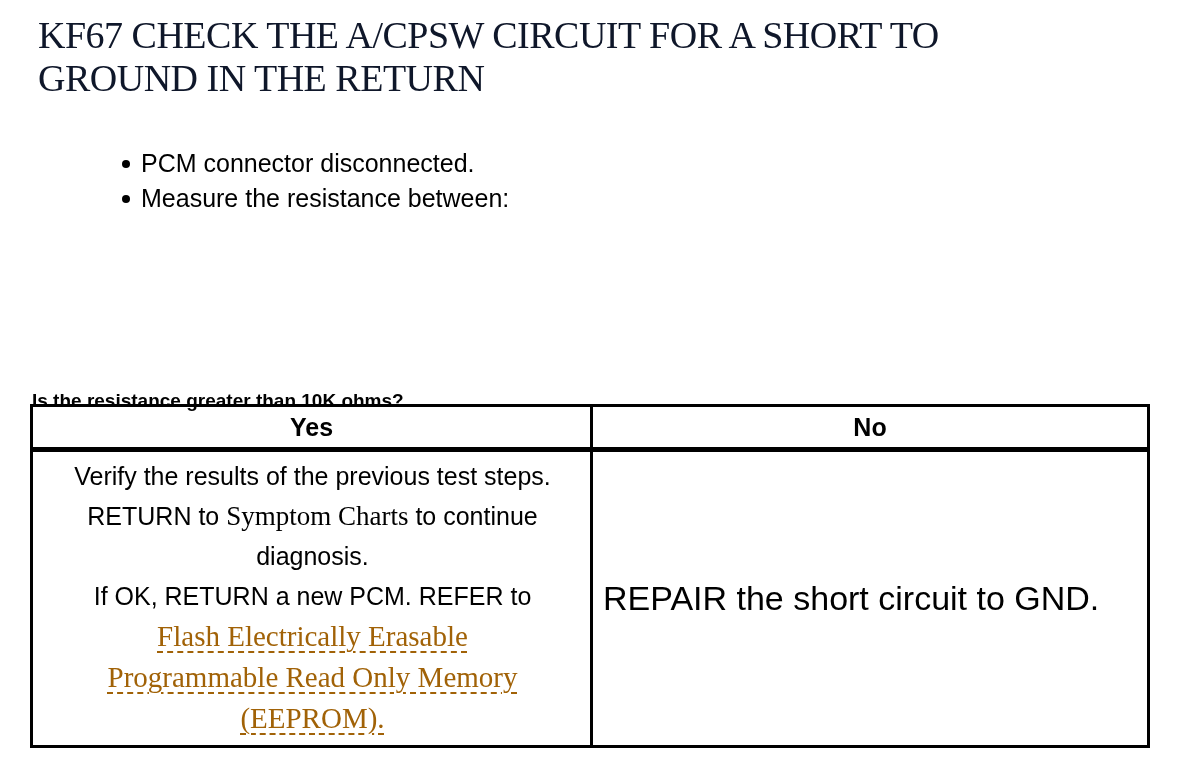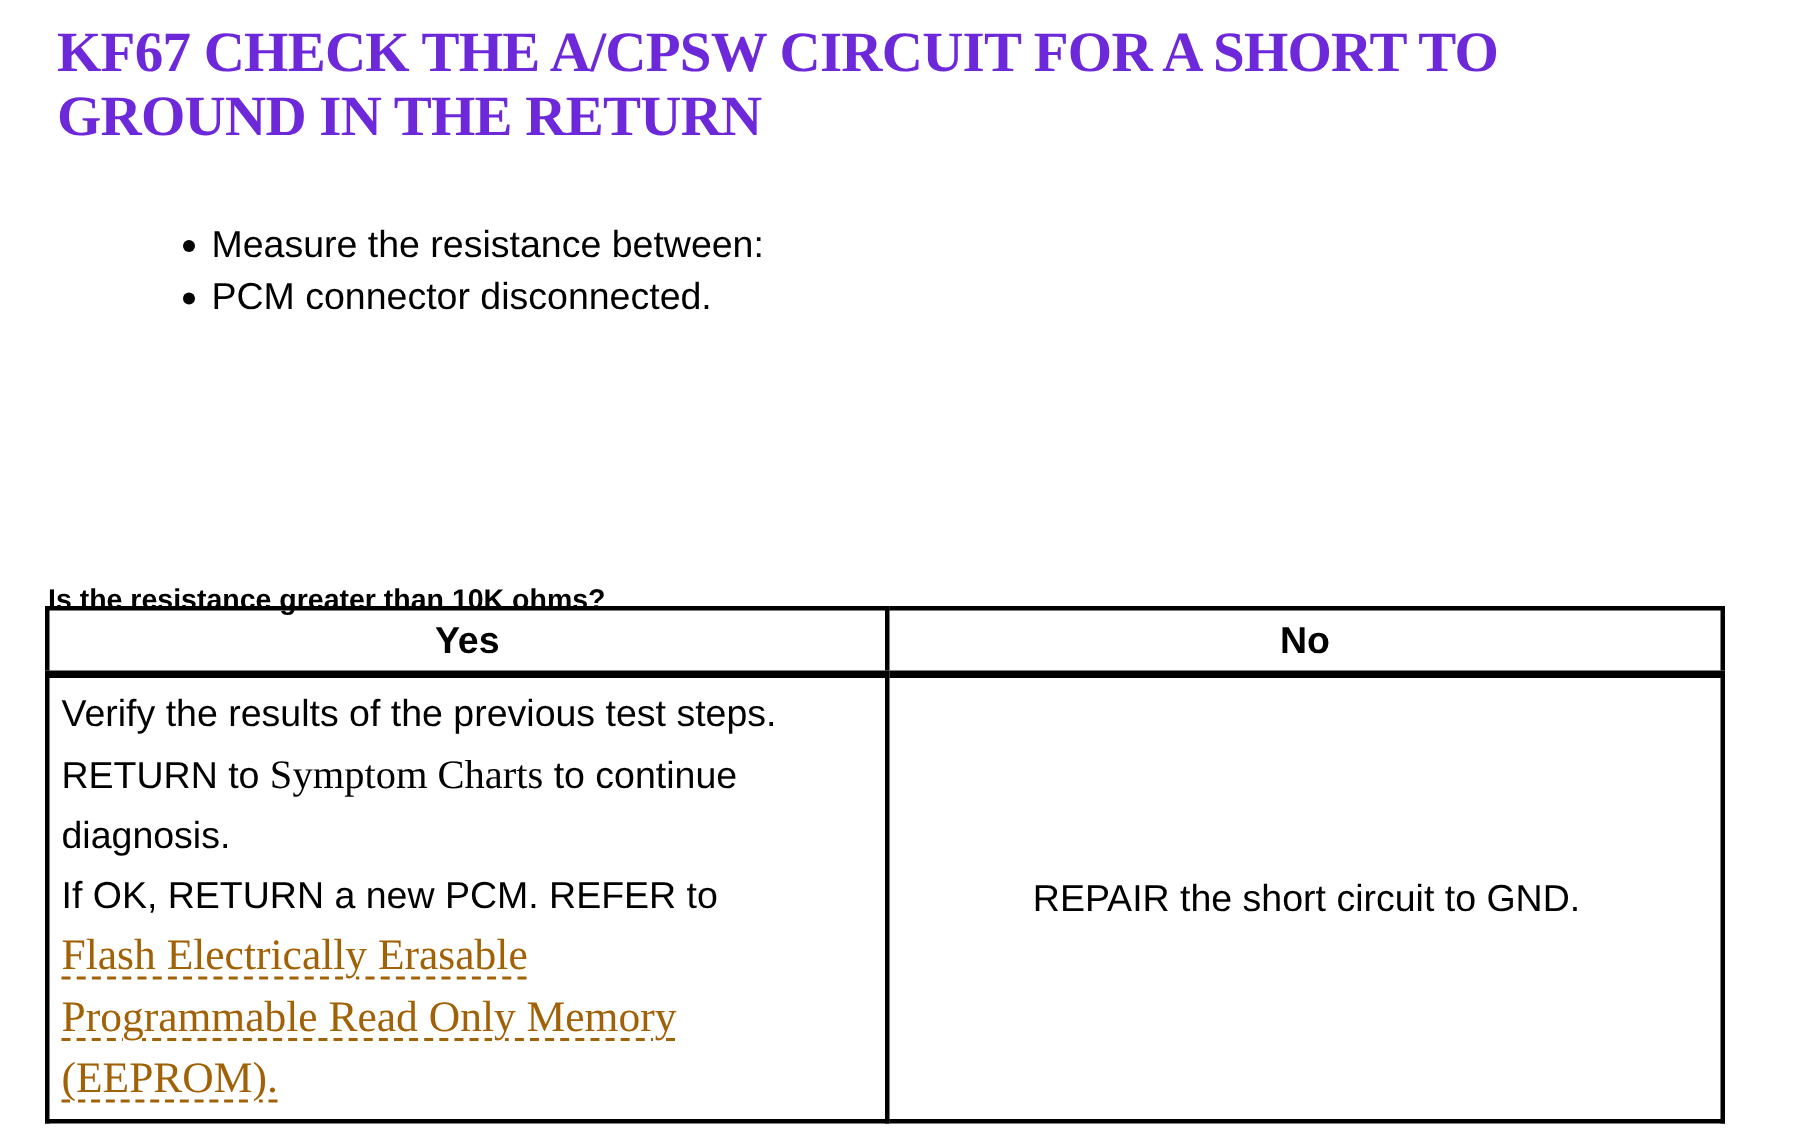--- a/index.html
+++ b/index.html
@@ -13,25 +13,25 @@
     font-family: "Liberation Sans", sans-serif;
     overflow: hidden;
   }
 
   
   .title {
     position: absolute;
     left: 38px;
     top: 14px;
     font-family: "Liberation Serif", serif;
-    font-weight: bold;
+    font-weight: normal;
     font-size: 38px;
     line-height: 43px;
     letter-spacing: -0.5px;
-    color: #6d28d9;
+    color: #0f172a;
   }
   .title .tline { display: block; white-space: nowrap; }
 
   
   .bullets {
     position: absolute;
     left: 120px;
     top: 146px;
     list-style: none;
   }
@@ -103,26 +103,26 @@
     font-weight: bold;
     font-size: 25px;
     text-align: center;
     vertical-align: middle;
   }
   .dtable .body td { height: 263px; }
   .dtable .yes-col { width: 560px; }
   .dtable td.yes-cell {
     vertical-align: top;
     padding: 6px 6px 4px 8px;
+    text-align: center;
   }
   .dtable td.no-cell {
     vertical-align: middle;
     padding: 0 8px 0 10px;
-    font-size: 25px;
-    text-align: center;
+    font-size: 34px;
   }
   .yes-line { line-height: 37px; white-space: nowrap; }
   .yes-line .sans  { font-family: "Liberation Sans", sans-serif; font-size: 25px; }
   .yes-line .serif { font-family: "Liberation Serif", serif; font-size: 27px; }
   .yes-line .link  {
     font-family: "Liberation Serif", serif;
     font-size: 29px;
     color: #a16207;
     text-decoration: underline;
     text-decoration-style: dashed;
@@ -136,22 +136,22 @@
 <body>
 
 <div class="page">
 
   <h1 class="title">
     <span class="tline">KF67 CHECK THE A/CPSW CIRCUIT FOR A SHORT TO</span>
     <span class="tline">GROUND IN THE RETURN</span>
   </h1>
 
   <ul class="bullets">
+      <li>PCM connector disconnected.</li>
       <li>Measure the resistance between:</li>
-      <li>PCM connector disconnected.</li>
     </ul>
 
 
   <div class="question">Is the resistance greater than 10K ohms?</div>
 
   <table class="dtable">
     <tbody>
         <tr class="hdr">
       <td class="yes-col">Yes</td>
       <td>No</td>

